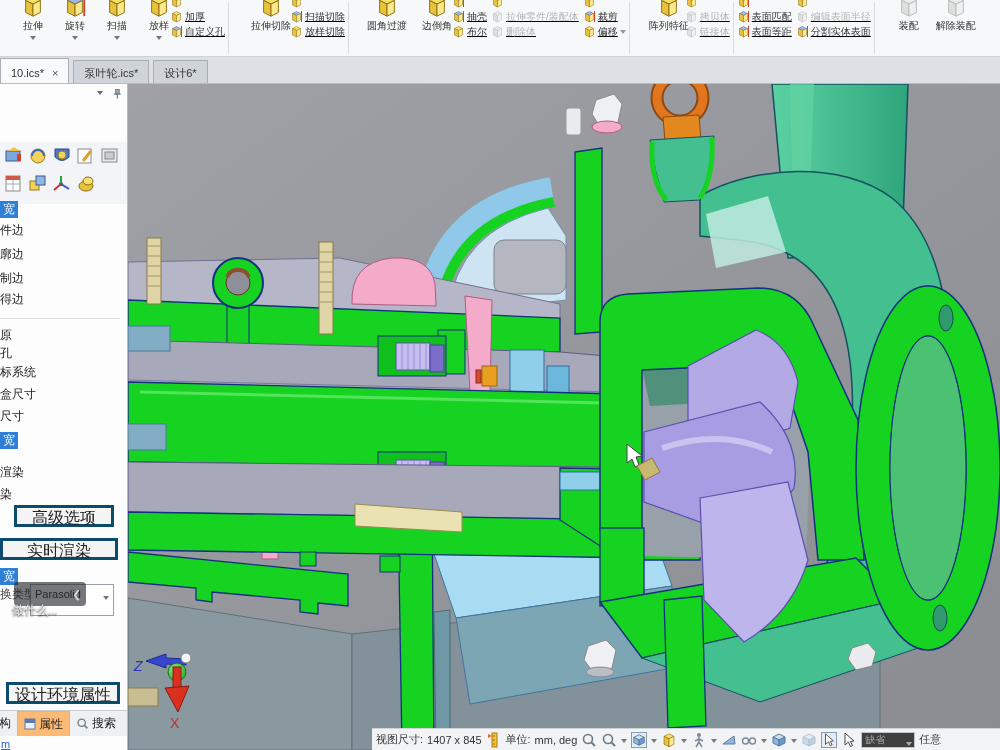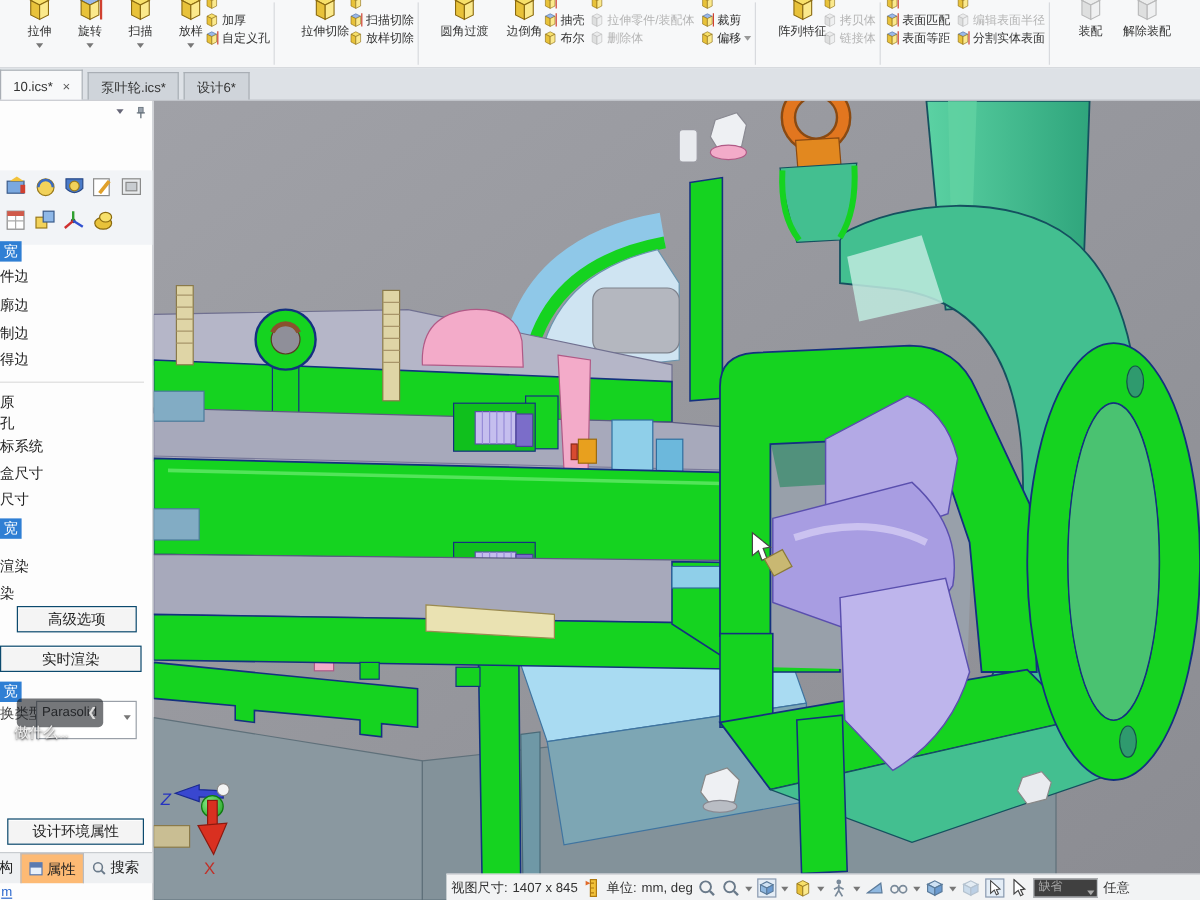--- a/index.html
+++ b/index.html
@@ -7,42 +7,42 @@
   .app{position:relative;width:1000px;height:750px;overflow:hidden;background:#f6f7f8;}
   
   .ribbon{position:absolute;left:0;top:0;width:1000px;height:57px;background:#f7f8f9;border-bottom:1px solid #cfd3d8;display:flex;align-items:stretch;overflow:hidden;}
   .vsep{width:1px;background:#d8dade;margin:2px 1px;}
   .rgroup{display:flex;align-items:stretch;}
   .bigbtn{width:40px;margin:0 1px;display:flex;flex-direction:column;align-items:center;cursor:pointer;padding-left:24px;}
   .bigbtn.w56{width:56px}.bigbtn.w48{width:48px}.bigbtn.w50{width:50px}
   .bigbtn .bicon{width:26px;height:24px;margin-top:-6px;flex:none;}
   .blabel{font-size:10px;color:#333;white-space:nowrap;margin-top:1px;}
   .tri{width:0;height:0;border-left:3px solid transparent;border-right:3px solid transparent;border-top:4px solid #777;margin-top:3px;}
-  .smallcol{display:flex;flex-direction:column;justify-content:flex-start;margin:0 2px;}
+  .smallcol{display:flex;flex-direction:column;justify-content:flex-start;margin:0 2px;text-decoration:underline;}
   .srow{display:flex;align-items:center;height:15px;font-size:10px;color:#333;white-space:nowrap;cursor:pointer;}
   .srow .si{width:13px;height:13px;margin-right:2px;flex:none;}
   .sliver{height:9px;overflow:hidden;}
   .sliver .si{margin-top:-7px;}
   .dis{color:#b5b5b5;}
   .dis .si,.dis .bicon{filter:grayscale(1) opacity(.45);}
   .srow .tri{margin:0 0 0 2px;border-top-color:#999;}
   
   .tabbar{position:absolute;left:0;top:57px;width:1000px;height:27px;background:#dde1e6;border-bottom:1px solid #b8bcc2;display:flex;align-items:flex-end;}
   .dtab{height:23px;padding:3px 10px 0 10px;font-size:11px;color:#333;background:#cfd4da;border:1px solid #a9aeb5;border-bottom:none;margin-right:4px;display:flex;align-items:center;white-space:nowrap;cursor:pointer;}
   .dtab.active{background:#f8f9fa;height:25px;}
   .dtab .x{margin-left:8px;color:#555;font-size:11px;}
   
   .sidebar{position:absolute;left:0;top:84px;width:128px;height:666px;background:#fdfdfd;border-right:1px solid #b8bcc2;font-size:12px;color:#222;}
   .sb-top{position:absolute;right:4px;top:4px;display:flex;gap:8px;color:#667;}
   .iconpad{position:absolute;left:0;top:58px;width:127px;height:62px;background:#f2f4f7;}
   .ti{position:absolute;width:20px;height:20px;cursor:pointer;}
   .treeitem{position:absolute;left:0;white-space:nowrap;cursor:pointer;}
   .treeitem.sel{background:#2f7fd4;color:#fff;padding:0 3px;}
   .hline{position:absolute;left:0;width:120px;border-top:1px solid #ddd;}
-  .sbtn{position:absolute;background:#f4f4f4;border:1px solid #0c4a6e;box-shadow:inset 0 1px 0 #fff;font-size:12px;color:#222;text-align:center;line-height:20px;cursor:pointer;}
+  .sbtn{position:absolute;background:#f4f4f4;border:3px solid #0c4a6e;box-shadow:inset 0 1px 0 #fff;font-size:16px;color:#222;text-align:center;line-height:20px;cursor:pointer;}
   .pselect{position:absolute;left:30px;top:500px;width:84px;height:32px;border:1px solid #9aa0a8;background:#fff;font-size:11px;line-height:18px;padding-left:4px;color:#333;cursor:pointer;}
   .pselect .tri{position:absolute;right:4px;top:8px;}
   .ovchip{position:absolute;left:14px;top:498px;width:72px;height:24px;background:rgba(25,28,33,.6);border-radius:4px;z-index:5;display:flex;align-items:center;justify-content:flex-end;padding-right:5px;color:#ddd;font-size:10px;}
   .subtitle{position:absolute;left:12px;top:518px;color:#f0f0f0;font-size:12px;z-index:6;text-shadow:0 1px 2px #000;font-family:Liberation Serif, serif;}
   .sb-bottomtabs{position:absolute;left:0;top:626px;width:127px;height:26px;background:#eef0f2;border-top:1px solid #c8ccd0;display:flex;align-items:stretch;font-size:12px;}
   .sbt{display:flex;align-items:center;padding:0 6px;cursor:pointer;white-space:nowrap;}
   .sbt.on{background:#fdba74;border:1px solid #b8bcc2;border-bottom:none;}
   .watermark{position:absolute;left:1px;top:654px;color:#2a66cc;text-decoration:underline;font-size:11px;}
   
   .viewport{position:absolute;left:128px;top:84px;width:872px;height:666px;overflow:hidden;}

